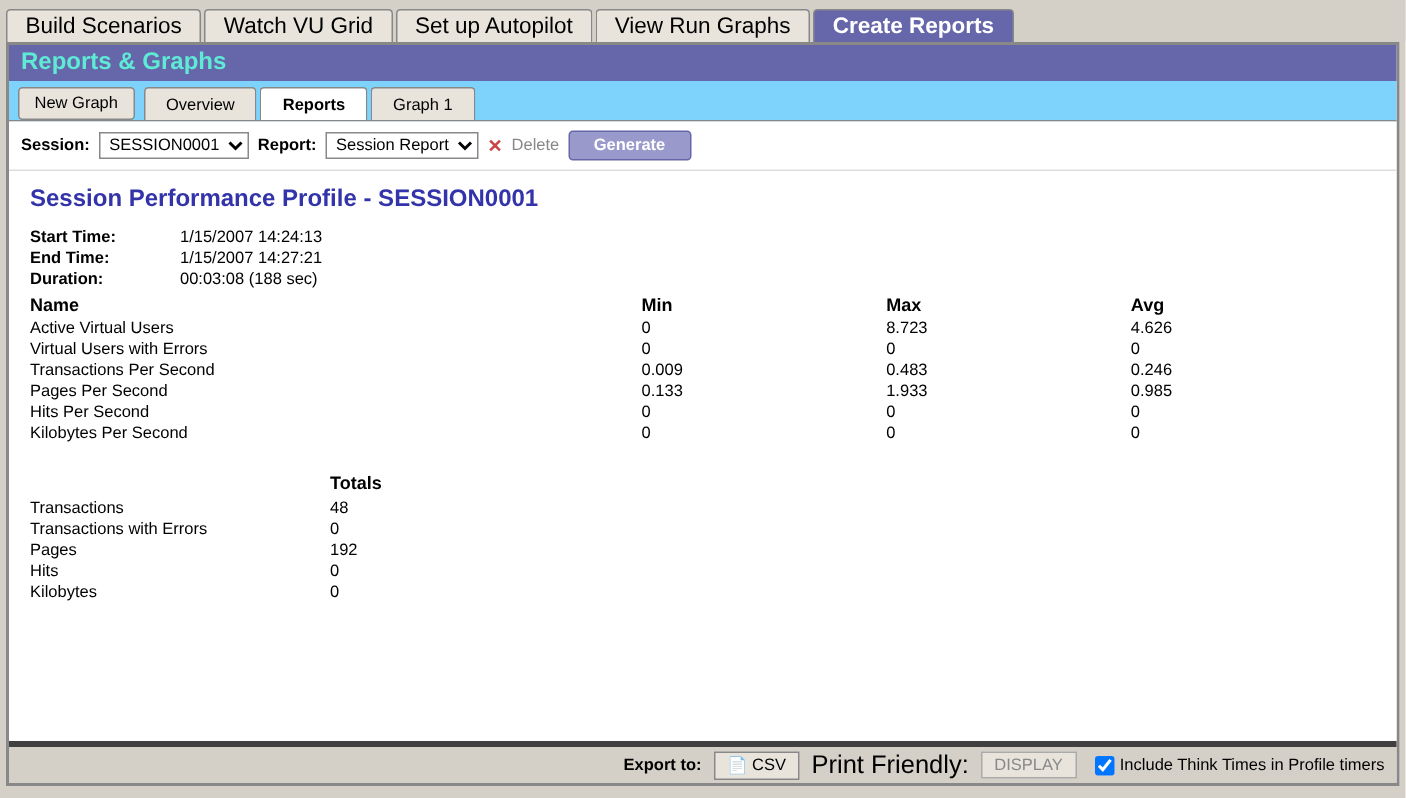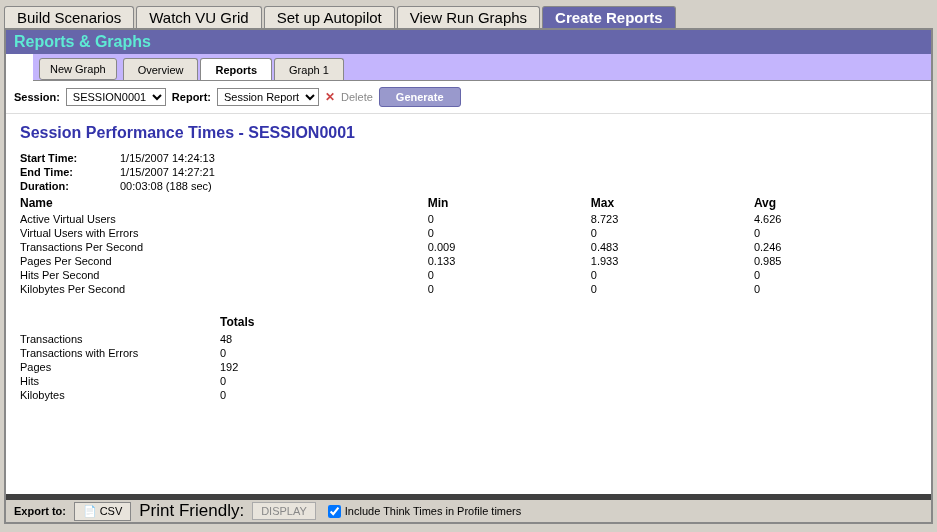--- a/index.html
+++ b/index.html
@@ -14,21 +14,21 @@
     }
     .top-tab.active { background: #6666aa; color: #fff; font-weight: bold; }
 
     
     .main-container { background: #fff; border: 2px solid #888; margin: 0 4px 4px 4px; height: 496px; display: flex; flex-direction: column; }
 
     
     .panel-header { background: #6666aa; color: #5eead4; font-weight: bold; font-size: 16px; padding: 3px 8px; }
 
     
-    .inner-tabs { display: flex; align-items: center; background: #c4b5fd; padding: 4px 24px 0 6px; border-bottom: 1px solid #888; margin-left: 27px; }
+    .inner-tabs { display: flex; align-items: center; background: #7dd3fc; padding: 4px 24px 0 6px; border-bottom: 1px solid #888; }
     .inner-tab {
       display: inline-block; padding: 3px 14px; border: 1px solid #888; border-bottom: none;
       background: #e8e4dc; cursor: pointer; font-size: 11px; margin-right: 2px;
       border-radius: 3px 3px 0 0; height: 22px; line-height: 16px;
     }
     .inner-tab.active { background: #fff; font-weight: bold; }
     .new-graph-btn {
       padding: 3px 10px; background: #e8e4dc; border: 1px solid #888; border-radius: 3px;
       cursor: pointer; font-size: 11px; margin-right: 6px; height: 22px;
     }
@@ -62,21 +62,21 @@
     .stats-table th:not(:first-child), .stats-table td:not(:first-child) { width: 80px; }
 
     
     .totals-section { margin-top: 17px; }
     .totals-header { font-weight: bold; font-size: 12px; padding: 2px 0 4px 200px; }
     .totals-row { display: flex; margin-bottom: 2px; }
     .totals-label { width: 200px; font-size: 11px; }
     .totals-value { font-size: 11px; }
 
     
-    .bottom-bar { display: flex; align-items: center; padding: 4px 8px; background: #d4d0c8; border-top: 6px solid #404040; gap: 8px; height: 28px; }
+    .bottom-bar { display: flex; align-items: center; padding: 4px 8px; background: #d4d0c8; border-top: 4px solid #404040; gap: 8px; height: 28px; justify-content: flex-end; }
     .export-label { font-weight: bold; font-size: 11px; }
     .export-btn { background: #e8e4dc; border: 1px solid #888; padding: 2px 8px; cursor: pointer; font-size: 11px; display: flex; align-items: center; gap: 3px; }
     .print-label { font-weight: normal; font-size: 17px; }
     .display-btn { background: #e8e4dc; border: 1px solid #aaa; padding: 2px 8px; cursor: pointer; font-size: 11px; color: #888; }
     .checkbox-area { display: flex; align-items: center; gap: 4px; font-size: 11px; margin-left: 4px; }
 
     
     .content-area::-webkit-scrollbar { width: 16px; }
     .content-area::-webkit-scrollbar-track { background: #e0e0e0; border: 1px solid #aaa; }
     .content-area::-webkit-scrollbar-thumb { background: #b0b0b0; border: 1px solid #888; }
@@ -109,21 +109,21 @@
     <select><option>SESSION0001</option></select>
     <label>Report:</label>
     <select><option>Session Report</option></select>
     <span class="x-icon">✕</span>
     <a class="delete-btn">Delete</a>
     <button class="generate-btn">Generate</button>
   </div>
 
   <div class="content-area">
 
-    <div class="report-title">Session Performance Times - SESSION0001</div>
+    <div class="report-title">Session Performance Profile - SESSION0001</div>
 
     <div class="meta-table">
       <div class="meta-row">
         <span class="meta-label">Start Time:</span>
         <span class="meta-value">1/15/2007 14:24:13</span>
       </div>
       <div class="meta-row">
         <span class="meta-label">End Time:</span>
         <span class="meta-value">1/15/2007 14:27:21</span>
       </div>

